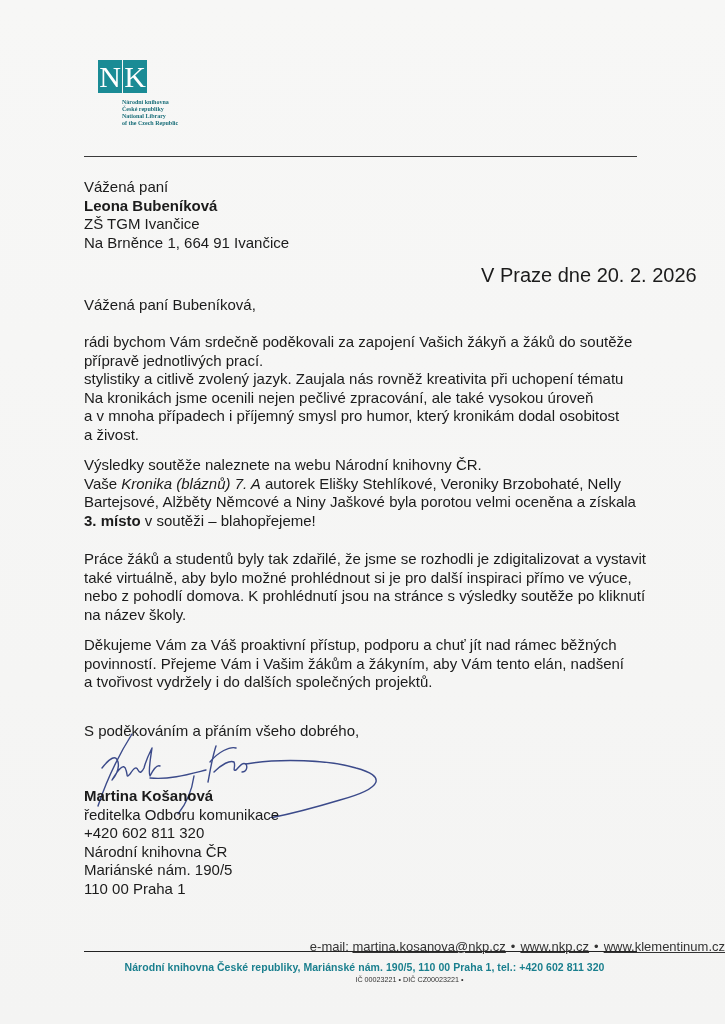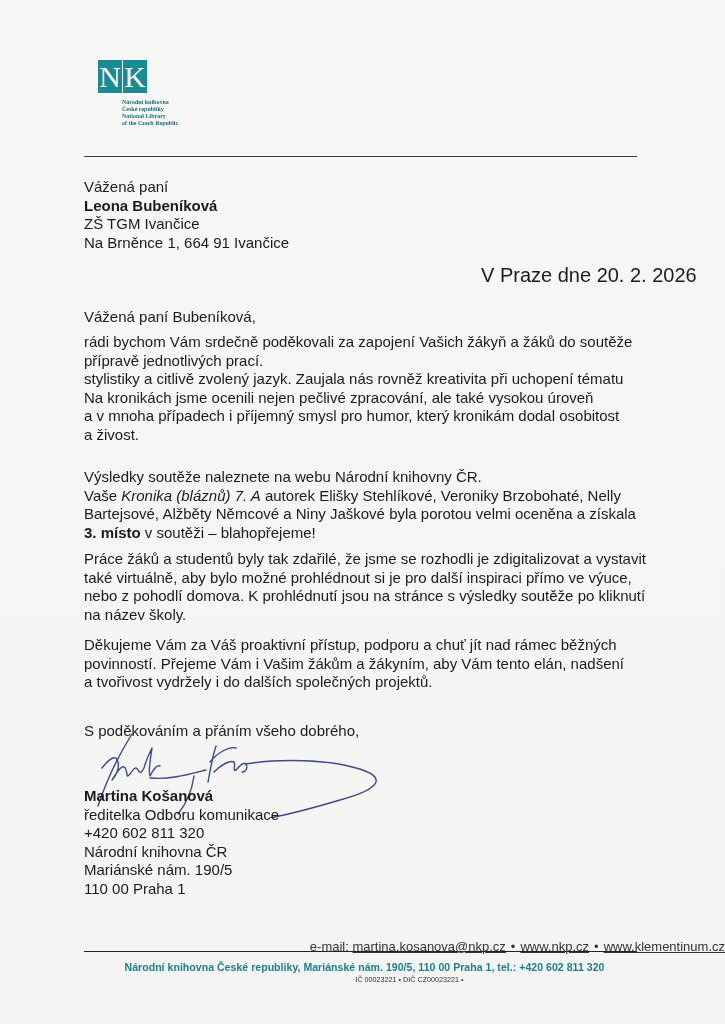--- a/index.html
+++ b/index.html
@@ -148,32 +148,32 @@
 
   <div class="text" style="top:178px;">
     <div>Vážená paní</div>
     <div class="b">Leona Bubeníková</div>
     <div>ZŠ TGM Ivančice</div>
     <div>Na Brněnce 1, 664 91 Ivančice</div>
   </div>
 
   <div class="date">V Praze dne 20. 2. 2026</div>
 
-  <div class="text" style="top:296px;margin-top:12px;">Vážená paní Bubeníková,</div>
+  <div class="text" style="top:296px;">Vážená paní Bubeníková,</div>
 
   <div class="text" style="top:333px;">
     <div>rádi bychom Vám srdečně poděkovali za zapojení Vašich žákyň a žáků do soutěže</div>
     <div>přípravě jednotlivých prací.</div>
     <div>stylistiky a citlivě zvolený jazyk. Zaujala nás rovněž kreativita při uchopení tématu</div>
     <div>Na kronikách jsme ocenili nejen pečlivé zpracování, ale také vysokou úroveň</div>
     <div>a v mnoha případech i příjemný smysl pro humor, který kronikám dodal osobitost</div>
     <div>a živost.</div>
   </div>
 
-  <div class="text" style="top:468px;">
+  <div class="text" style="top:456px;">
     <div>Výsledky soutěže naleznete na webu Národní knihovny ČR.</div>
     <div><span>Vaše </span><span class="i">Kronika (bláznů) 7. A</span><span> autorek Elišky Stehlíkové, Veroniky Brzobohaté, Nelly</span></div>
     <div>Bartejsové, Alžběty Němcové a Niny Jaškové byla porotou velmi oceněna a získala</div>
     <div><span class="b">3. místo</span><span> v soutěži – blahopřejeme!</span></div>
   </div>
 
   <div class="text" style="top:636px;">
     <div>Děkujeme Vám za Váš proaktivní přístup, podporu a chuť jít nad rámec běžných</div>
     <div>povinností. Přejeme Vám i Vašim žákům a žákyním, aby Vám tento elán, nadšení</div>
     <div>a tvořivost vydržely i do dalších společných projektů.</div>

